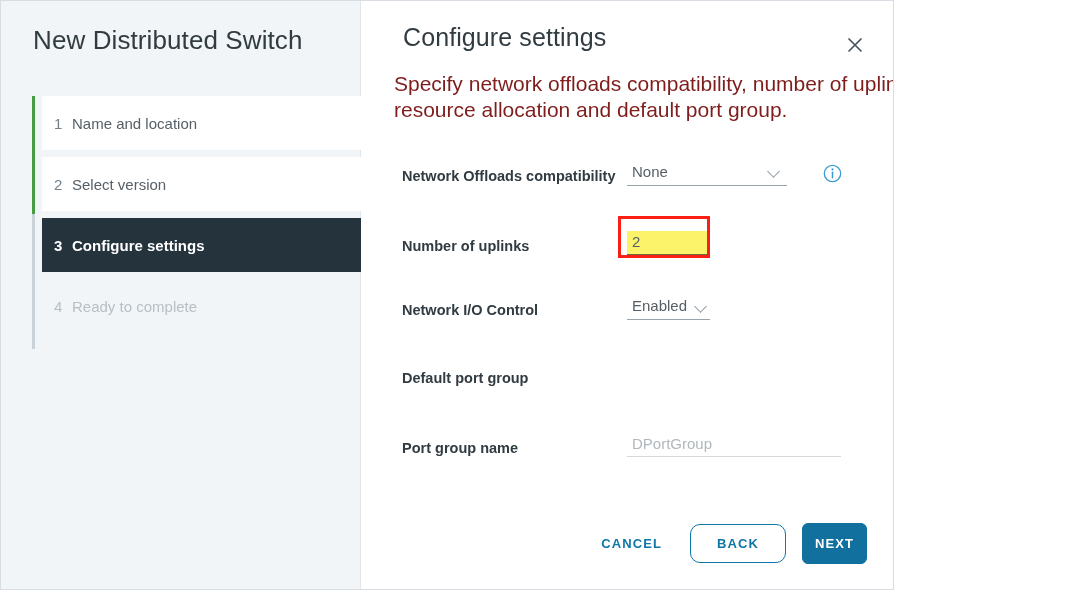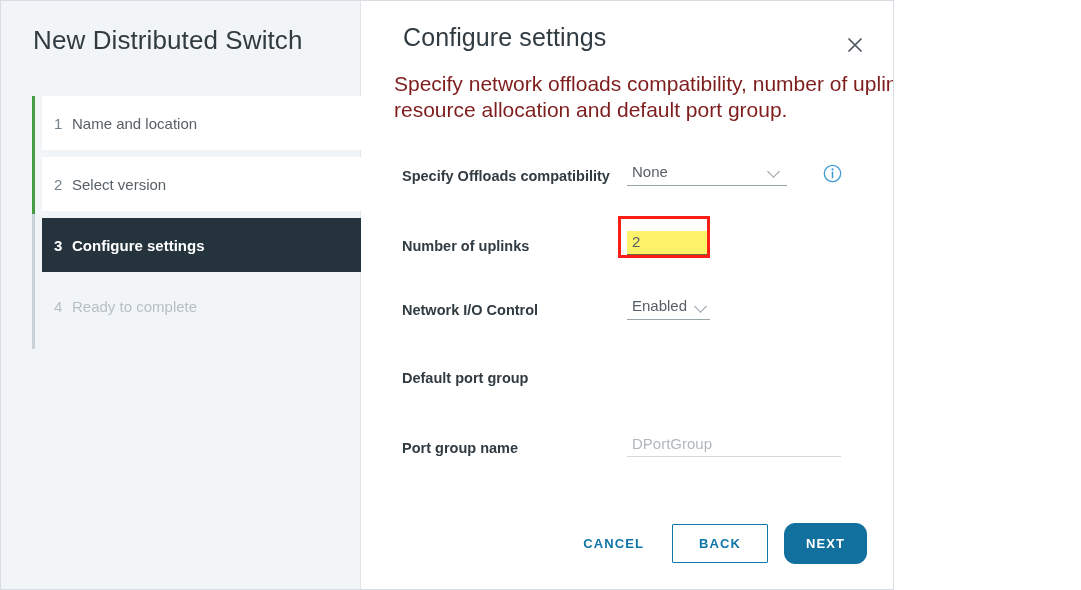--- a/index.html
+++ b/index.html
@@ -315,30 +315,30 @@
     background: transparent;
     border: 0;
     color: #0f76a8;
     padding: 10px 14px;
     text-align: center;
   }
   .btn-outline {
     background: #ffffff;
     border: 1px solid #0f76a8;
     color: #0f76a8;
-    border-radius: 1px;
+    border-radius: 10px;
     padding: 11px 26px;
     margin-left: 14px;
   }
   .btn-primary {
     background: #11709e;
     border: 1px solid #11709e;
     color: #ffffff;
-    border-radius: 11px;
-    padding: 12px 21px;
+    border-radius: 6px;
+    padding: 12px 12px;
     margin-left: 16px;
   }
 </style>
 </head>
 <body>
 
 <div class="wizard">
 
   <div class="sidebar">
     <div class="wizard-title">New Distributed Switch</div>
@@ -377,21 +377,21 @@
       <svg width="20" height="20" viewBox="0 0 20 20" aria-hidden="true">
         <path d="M4 4 L16 16 M16 4 L4 16" stroke="#4a545c" stroke-width="1.7" fill="none" stroke-linecap="round"></path>
       </svg>
     </div>
 
     <div class="panel-desc">Specify network offloads compatibility, number of uplink ports, resource allocation and default port group.</div>
 
     <div class="form">
 
       <div class="form-row">
-        <div class="field-label">Specify Offloads compatibility</div>
+        <div class="field-label">Network Offloads compatibility</div>
         <div class="field-control">
           <div class="ui-select select-offloads">
             <span class="sel-value">None</span>
             <span class="chev"></span>
           </div>
           <div class="info-icon">
             <svg width="19" height="19" viewBox="0 0 19 19" aria-hidden="true">
               <circle cx="9.5" cy="9.5" r="8.2" fill="none" stroke="#3d9bd4" stroke-width="1.3"></circle>
               <circle cx="9.5" cy="5.4" r="1.05" fill="#3d9bd4"></circle>
               <path d="M9.5 8.2 V13.8" stroke="#3d9bd4" stroke-width="1.5" stroke-linecap="round"></path>

